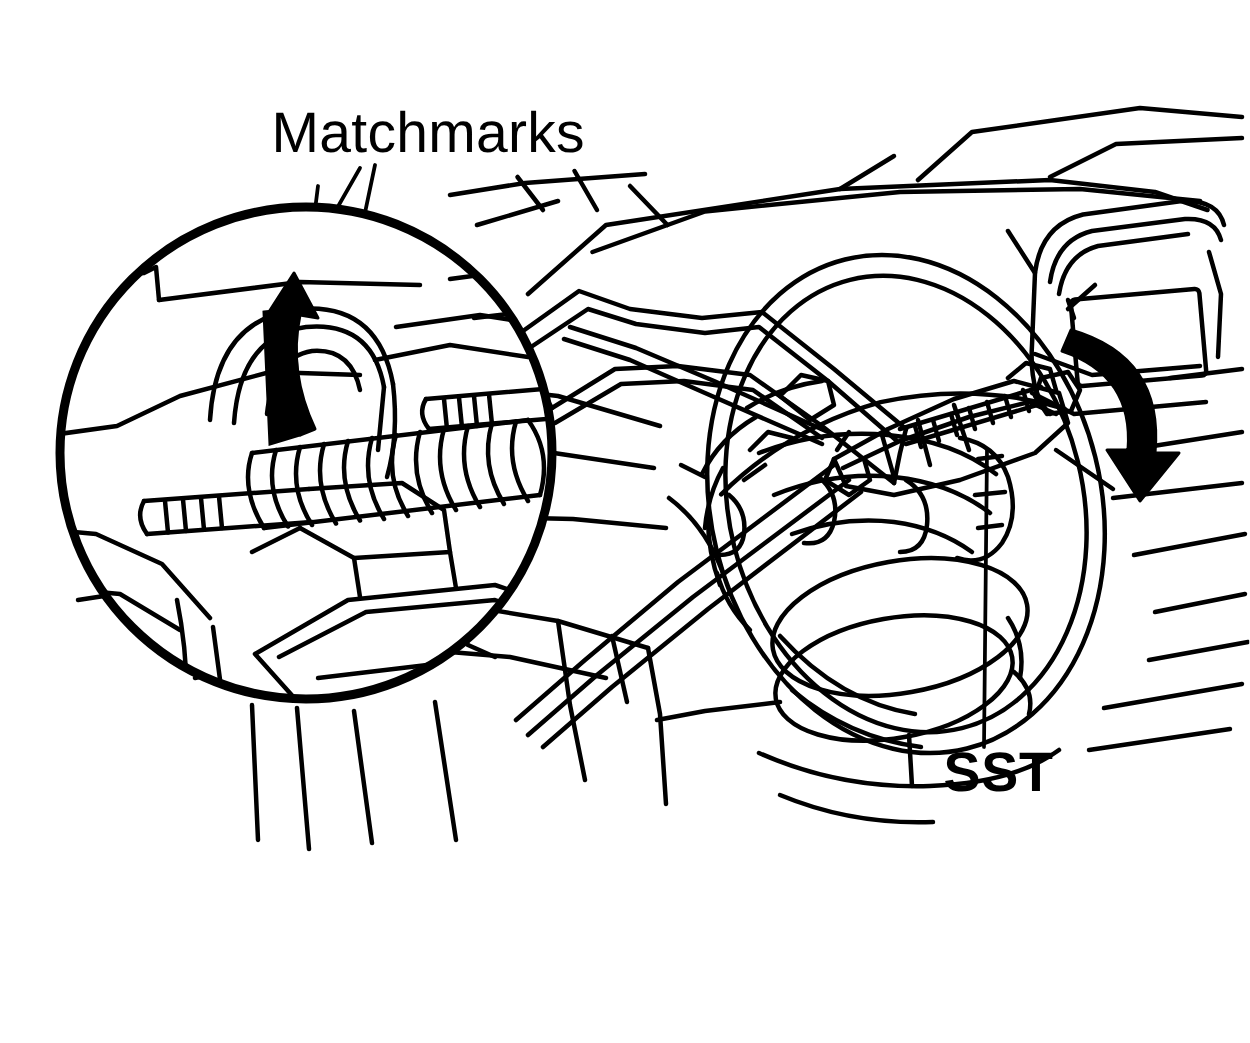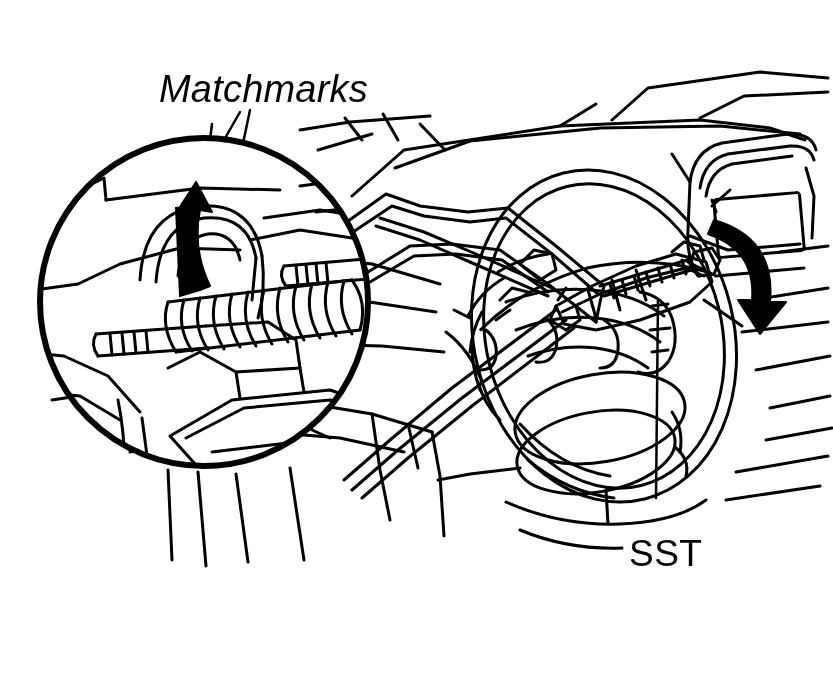--- a/index.html
+++ b/index.html
@@ -28,31 +28,31 @@
   }
   .lbl {
     position: absolute;
     color: #000000;
     font-family: "Liberation Sans", sans-serif;
     white-space: nowrap;
     line-height: 1;
     user-select: none;
   }
   #label-matchmarks {
-    left: 159px;
+    left: 181px;
     top: 70px;
     font-size: 38px;
     letter-spacing: 0.2px;
-    font-style: italic;
   }
   #label-sst {
     left: 629px;
-    top: 535px;
+    top: 496px;
     font-size: 37px;
     letter-spacing: 0.5px;
+    font-weight: bold;
   }
   #label-figure-id {
     left: 36px;
     top: 591px;
     font-size: 27px;
     letter-spacing: 0.5px;
   }
 </style>
 </head>
 <body>

